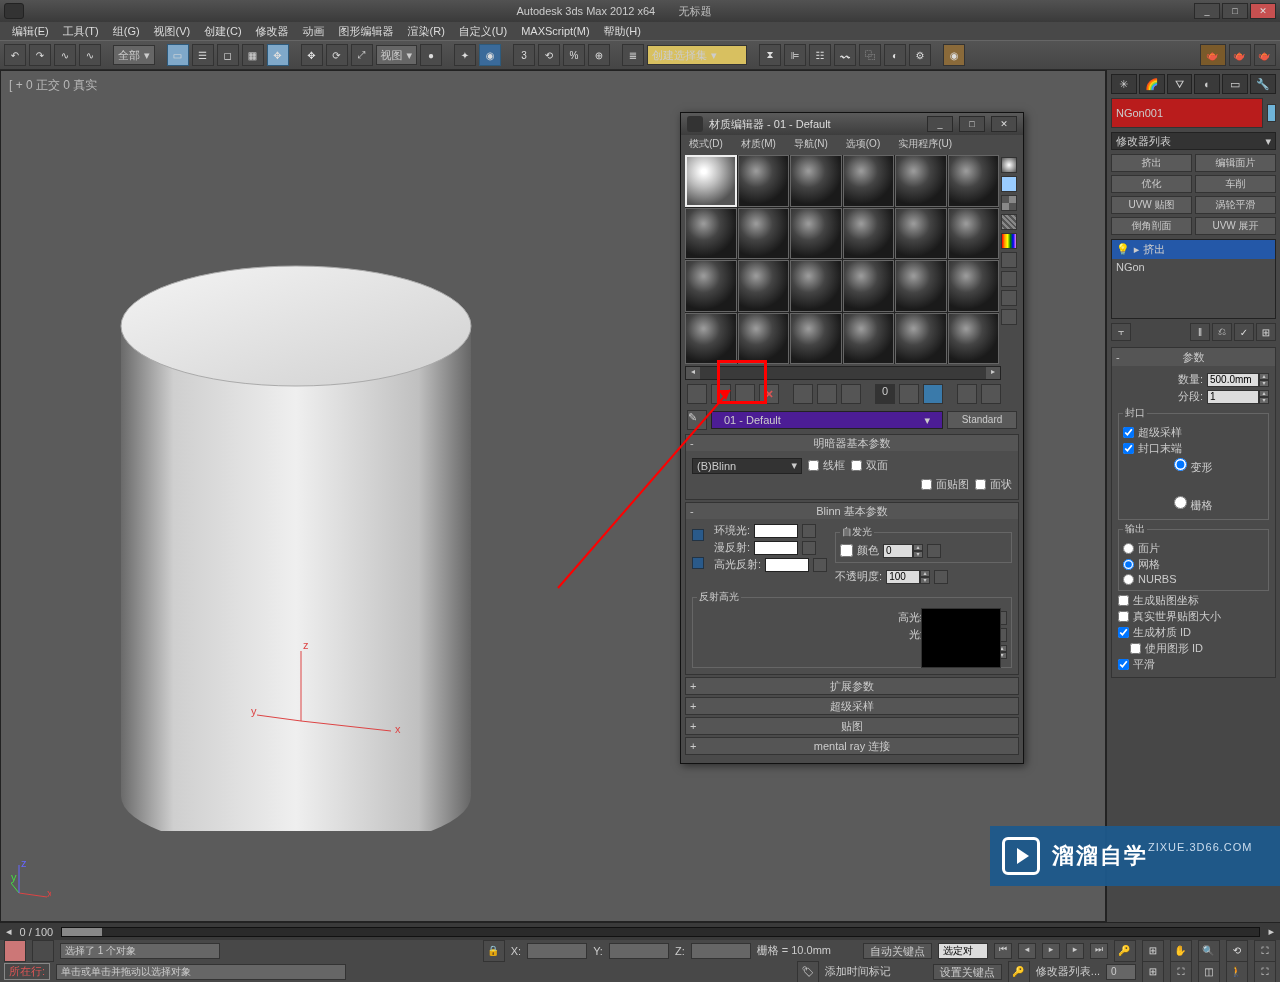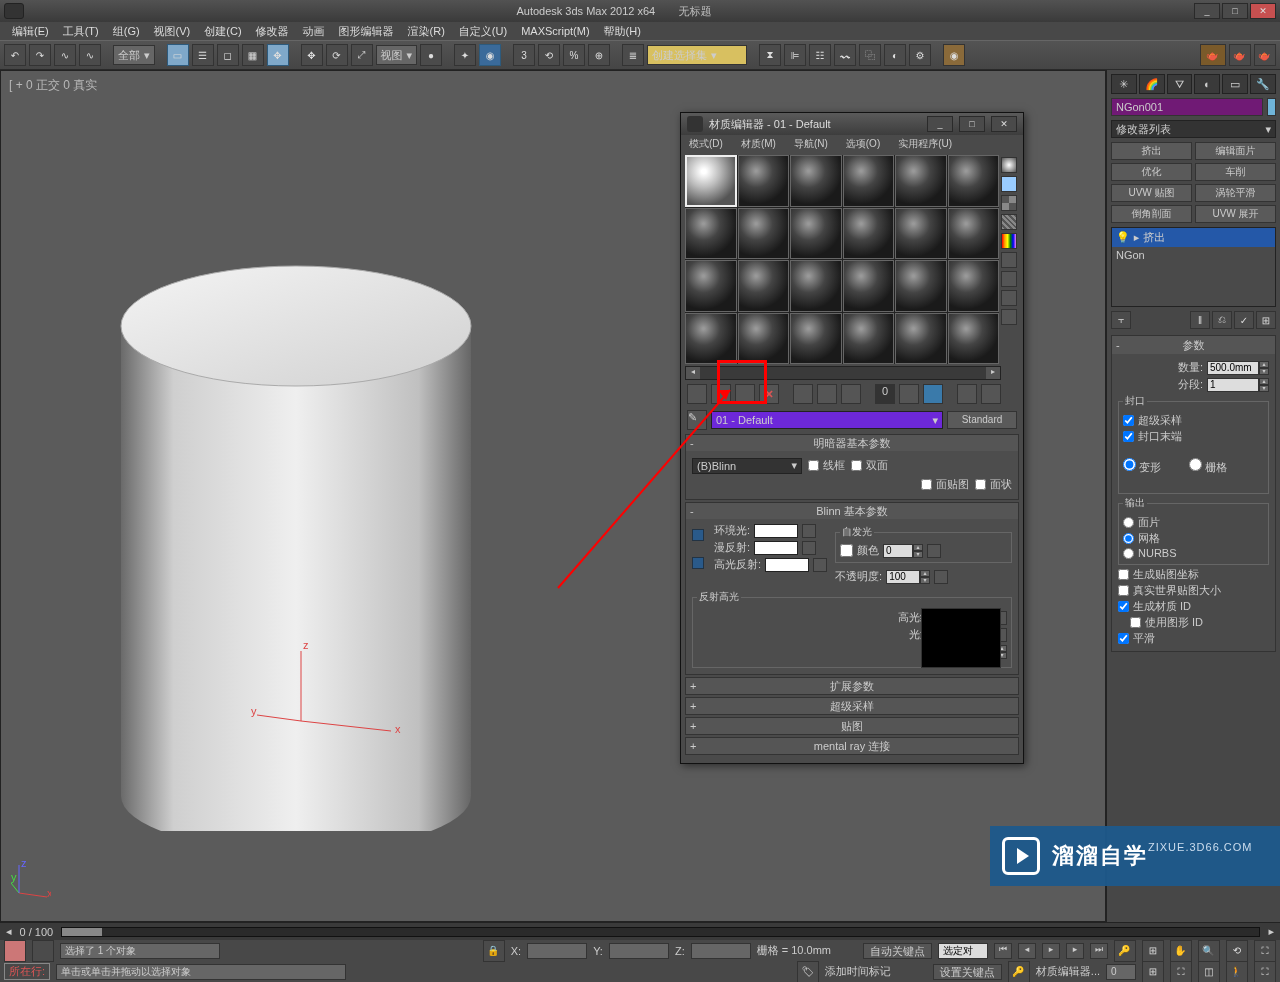--- a/index.html
+++ b/index.html
@@ -33,21 +33,21 @@
 .cylinder-wrap { position:absolute; left:50px; top:140px; }
 .gizmo { position:absolute; left:250px; top:540px; }
 .gizmo-corner { position:absolute; left:10px; bottom:20px; }
 
 
 .cmd-panel { width:174px; background:#474747; border-left:1px solid #222; padding:4px; overflow:hidden; }
 .cmd-tabs { display:flex; gap:2px; margin-bottom:4px; }
 .cmd-tab { width:26px; height:20px; background:#3a3a3a; border:1px solid #222; display:flex; align-items:center; justify-content:center; }
 .cmd-tab.active { background:#d8a030; }
 .obj-name { display:flex; gap:4px; align-items:center; margin-bottom:4px; }
-.obj-name input { flex:1; height:18px; background:#701a75; border:1px solid #333; color:#ccc; padding:0 4px;}
+.obj-name input { flex:1; height:30px; background:#b91c1c; border:1px solid #333; color:#ccc; padding:0 4px;}
 .obj-color { width:18px; height:18px; background:#6fb4d8; border:1px solid #333; }
 .mod-dropdown { width:100%; height:18px; background:#333; border:1px solid #222; display:flex; align-items:center; justify-content:space-between; padding:0 4px; margin-bottom:4px;}
 .mod-buttons { display:grid; grid-template-columns: 1fr 1fr; gap:3px; margin-bottom:4px;}
 .mod-btn { height:18px; background:#5a5a5a; border:1px solid #333; text-align:center; line-height:16px; font-size:10px; color:#ccc;}
 .mod-stack { height:80px; background:#4a4a4a; border:1px solid #222; margin-bottom:4px; }
 .mod-stack-item { padding:2px 4px; display:flex; align-items:center; gap:4px; font-size:10px;}
 .mod-stack-item.sel { background:#2458a8; }
 .mod-toolbar { display:flex; gap:2px; margin-bottom:6px;}
 .mod-toolbar .tb-btn { width:20px; height:18px; }
 .rollup { border:1px solid #333; margin-bottom:2px; background:#4a4a4a;}
@@ -57,21 +57,21 @@
 .param-row { display:flex; align-items:center; gap:4px; margin:2px 0; font-size:10px;}
 .param-row .lbl { flex:1; text-align:right; color:#ccc;}
 .spinner { display:flex; }
 .spinner input { width:52px; height:14px; background:#ddd; border:1px solid #333; color:#000; font-size:10px; padding:0 2px; text-align:left;}
 .spinner .spins { width:10px; display:flex; flex-direction:column;}
 .spinner .spins div { height:7px; background:#666; border:1px solid #333; font-size:6px; line-height:5px; text-align:center;}
 fieldset { border:1px solid #666; padding:4px; margin:2px 0;}
 legend { font-size:10px; color:#ccc; padding:0 2px;}
 .chk { display:flex; align-items:center; gap:4px; font-size:10px; margin:1px 0;}
 .chk input { width:11px; height:11px; }
-.radio-row { display:flex; gap:28px; align-items:center; font-size:10px; margin:14px 0;}
+.radio-row { display:flex; gap:21px; align-items:center; font-size:10px; margin:2px 0;flex-direction:column;}
 
 
 .mat-editor { position:absolute; left:680px; top:112px; width:344px; background:#4a4a4a; border:1px solid #111; box-shadow:2px 2px 8px rgba(0,0,0,0.5); }
 .mat-title { height:22px; background:linear-gradient(#5a5a5a,#3d3d3d); display:flex; align-items:center; padding:0 6px; gap:6px;}
 .mat-title .ico { width:16px; height:16px; background:#333; border-radius:3px;}
 .mat-title .ttl { flex:1; color:#ddd; font-size:11px;}
 .mat-menu { height:18px; display:flex; gap:18px; padding:0 8px; align-items:center;}
 .mat-menu span { font-size:10px; color:#ccc;}
 .mat-slots-wrap { display:flex; padding:2px 4px 2px 4px;}
 .mat-slots { flex:1; display:grid; grid-template-columns: repeat(6,1fr); gap:1px; background:#222;}
@@ -79,21 +79,21 @@
 .mat-slot.selected { border:2px solid #eee; background:radial-gradient(circle at 35% 30%, #fff 5%, #bbb 35%, #555 75%);}
 .mat-side { width:20px; display:flex; flex-direction:column; gap:3px; padding:2px;}
 .mat-side-btn { width:16px; height:16px; background:#555; border:1px solid #333;}
 .mat-scroll { display:flex; padding:0 4px;}
 .mat-scroll-bar { flex:1; height:14px; background:#3a3a3a; border:1px solid #222; display:flex; align-items:center;}
 .mat-scroll-bar .arr { width:14px; height:12px; background:#555; text-align:center; font-size:8px;}
 .mat-tool-row { display:flex; gap:4px; padding:4px 6px; align-items:center; flex-wrap:wrap;}
 .mat-tool-btn { width:20px; height:20px; background:#555; border:1px solid #333;}
 .mat-tool-btn.x { color:#d55; font-weight:bold; text-align:center; line-height:18px;}
 .mat-name-row { display:flex; gap:4px; padding:2px 6px; align-items:center;}
-.mat-name-row .dd { flex:1; height:18px; background:#6d28d9; border:1px solid #222; display:flex; align-items:center; justify-content:space-between; padding:0 4px; font-size:10px;}
+.mat-name-row .dd { flex:1; height:18px; background:#4c1d95; border:1px solid #222; display:flex; align-items:center; justify-content:space-between; padding:0 12px; font-size:10px;}
 .mat-name-row .type-btn { width:70px; height:18px; background:#5a5a5a; border:1px solid #333; text-align:center; line-height:16px; font-size:10px;}
 .mat-rollup { margin:2px 4px; border:1px solid #333;}
 .mat-rollup-head { height:16px; background:#555; display:flex; align-items:center; justify-content:center; font-size:10px; position:relative;}
 .mat-rollup-head .pm { position:absolute; left:4px;}
 .mat-rollup-body { padding:4px 6px; background:#4d4d4d;}
 .shader-row { display:flex; gap:6px; align-items:center; margin:2px 0;}
 .shader-dd { width:110px; height:16px; background:#333; border:1px solid #222; padding:0 4px; font-size:10px; display:flex; align-items:center; justify-content:space-between;}
 .clr-col { display:flex; flex-direction:column; gap:2px; }
 .clr-row { display:flex; align-items:center; gap:4px; font-size:10px;}
 .clr-swatch { width:44px; height:14px; border:1px solid #222;}
@@ -674,21 +674,21 @@
   </div>
   <div class="status-row">
     <span style="color:#d55;border:1px solid #888;padding:0 4px">所在行:</span>
     <input style="width: 290px;" value="单击或单击并拖动以选择对象">
     <div style="flex:1"></div>
     <div class="tb-btn">🏷</div>
     <span>添加时间标记</span>
     <div style="width:30px"></div>
     <div class="auto-key">设置关键点</div>
     <div class="tb-btn">🔑</div>
-    <span>材质编辑器...</span>
+    <span>修改器列表...</span>
     <input style="width: 30px;" value="0">
     <div class="tb-btn">⊞</div>
     <div class="tb-btn">⛶</div>
     <div class="tb-btn">◫</div>
     <div class="tb-btn">🚶</div>
     <div class="tb-btn">⛶</div>
   </div>
 </div>
 
 </body></html>

